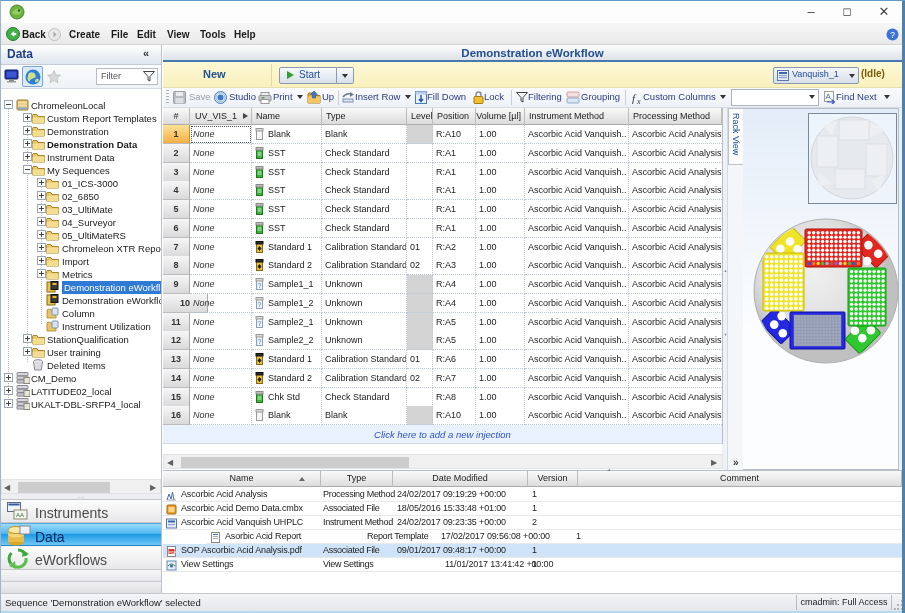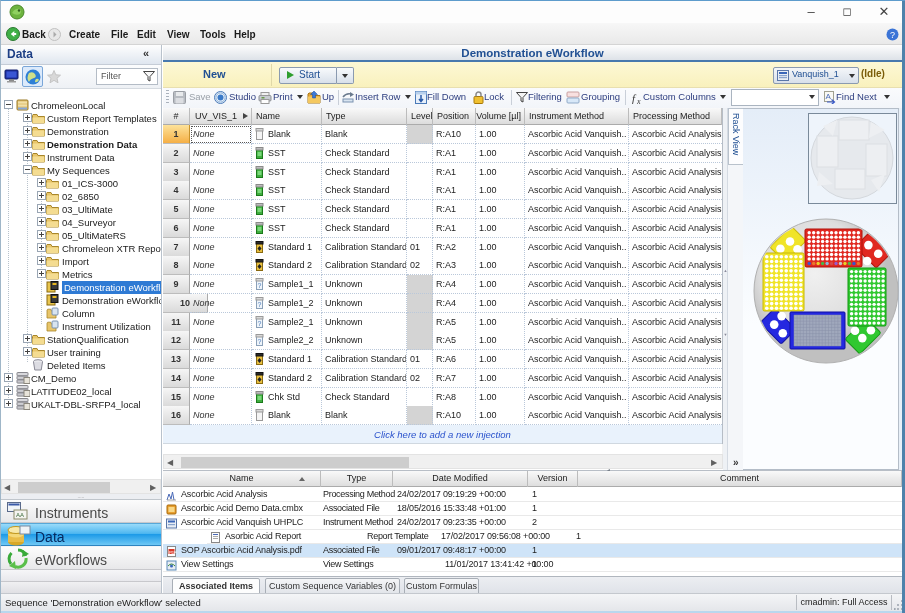--- a/index.html
+++ b/index.html
@@ -31,21 +31,21 @@
 .sarr{position:absolute;font-size:8px;color:#606060;text-align:center;}
 
 .navbtn{left:0;width:160px;height:23px;background:linear-gradient(#fcfcfc,#e8e8ea);border-bottom:1px solid #c8c8cc;}
 .navbtn .lab{position:absolute;left:34px;top:5px;font-size:14px;font-weight:normal;color:#4a4a4a;}
 #navdata{background:linear-gradient(#9adbfa 0%,#4fb7f0 45%,#1e9be8 50%,#6fc8f5 100%);border-top:1px solid #58a8d8;border-bottom:1px solid #2e84c0;}
 #navdata .lab{color:#062a60;}
 
 #mtitle{left:162px;top:44px;width:739px;height:17px;background:linear-gradient(#fdfdfd,#dde2e8);border-bottom:2px solid #4879ae;
  text-align:center;font-size:11.5px;font-weight:bold;color:#215093;line-height:16px;}
 #yband{left:162px;top:61px;width:739px;height:26px;background:linear-gradient(#fdf8d5,#f9f1bd);border-bottom:1px solid #e8dfb0;}
-#toolbar{left:162px;top:87px;width:739px;height:35px;background:linear-gradient(#fafbfd,#edf1f7);border-bottom:1px solid #d8dce2;font-size:9.5px;color:#2c3c7e;}
+#toolbar{left:162px;top:87px;width:739px;height:20px;background:linear-gradient(#fafbfd,#edf1f7);border-bottom:1px solid #d8dce2;font-size:9.5px;color:#2c3c7e;}
 .titem{position:absolute;top:3px;white-space:nowrap;}
 .tsep{position:absolute;top:2px;width:1px;height:15px;background:#c9cfd8;}
 .darr{position:absolute;top:7px;width:0;height:0;border-left:3px solid transparent;border-right:3px solid transparent;border-top:4px solid #333;}
 
 #seqtbl{left:162px;top:107px;width:560px;height:346px;background:#f0f0f0;}
 #thead{position:absolute;left:0;top:0;width:560px;height:17px;background:linear-gradient(#f9f9f9,#dcdcdc);border-bottom:1px solid #ababab;font-size:9px;color:#222;}
 .hcell{position:absolute;top:0;height:17px;line-height:16px;border-right:1px solid #bcbcbc;padding-left:4px;}
 .srow{position:absolute;left:0;width:559px;height:19px;background:#fff;font-size:9px;color:#222;}
 .scell{position:absolute;top:0;height:19px;line-height:18px;border-right:1px dotted #bac8da;border-bottom:1px dotted #bac8da;padding-left:3px;white-space:nowrap;overflow:hidden;}
 .numcell{background:linear-gradient(#f6f6f6,#dadada);border-right:1px solid #ababab;border-bottom:1px solid #bcbcbc;text-align:center;padding-left:0;font-weight:bold;color:#333;}
@@ -1170,25 +1170,20 @@
 <svg style="position:absolute;left:3px;top:1.5px" width="11" height="11">
           <rect x="1" y="1" width="9" height="9" fill="#e8edf4" stroke="#5a8ab8"></rect>
           <path d="M2 6 Q5.5 2 9 6" fill="none" stroke="#3a8a3a" stroke-width="1"></path>
           <circle cx="5.5" cy="6" r="1.5" fill="#3a66b8"></circle>
         </svg>
 <div class="bcell" style="left:14px;width:144px;">View Settings</div>
 <div class="bcell" style="left:158px;width:76px;padding-left:2px;letter-spacing:-0.3px;overflow:hidden;">View Settings</div>
 <div class="bcell" style="left:242px;width:135px;margin-left:36px;">11/01/2017 13:41:42 +00:00</div>
 <div class="bcell" style="left:365px;width:50px;">1</div>
 </div>
-<div id="btabs">
-<div class="btab act" style="left:9px;width:88px;">Associated Items</div>
-<div class="btab" style="left:102px;width:135px;">Custom Sequence Variables (0)</div>
-<div class="btab" style="left:241px;width:75px;">Custom Formulas</div>
-</div>
 </div>
 <div class="abs" style="left:0;top:592px;width:905px;height:18px;background:linear-gradient(#f4f5f7,#e4e6ea);border-top:1px solid #c4c8ce;font-size:9.5px;color:#222;">
 <span style="position:absolute;left:4px;top:3px;">Sequence 'Demonstration eWorkflow' selected</span>
 <span style="position:absolute;left:795px;top:1px;width:96px;height:15px;border-left:1px solid #b8bcc2;border-right:1px solid #b8bcc2;text-align:center;line-height:15px;font-size:9px;">cmadmin: Full Access</span>
 </div>
 <svg class="abs" style="left:893px;top:598px" width="10" height="11">
       <g fill="#9aa2ac">
         <circle cx="8" cy="2" r="1"></circle>
         <circle cx="8" cy="6" r="1"></circle>
         <circle cx="8" cy="10" r="1"></circle>

